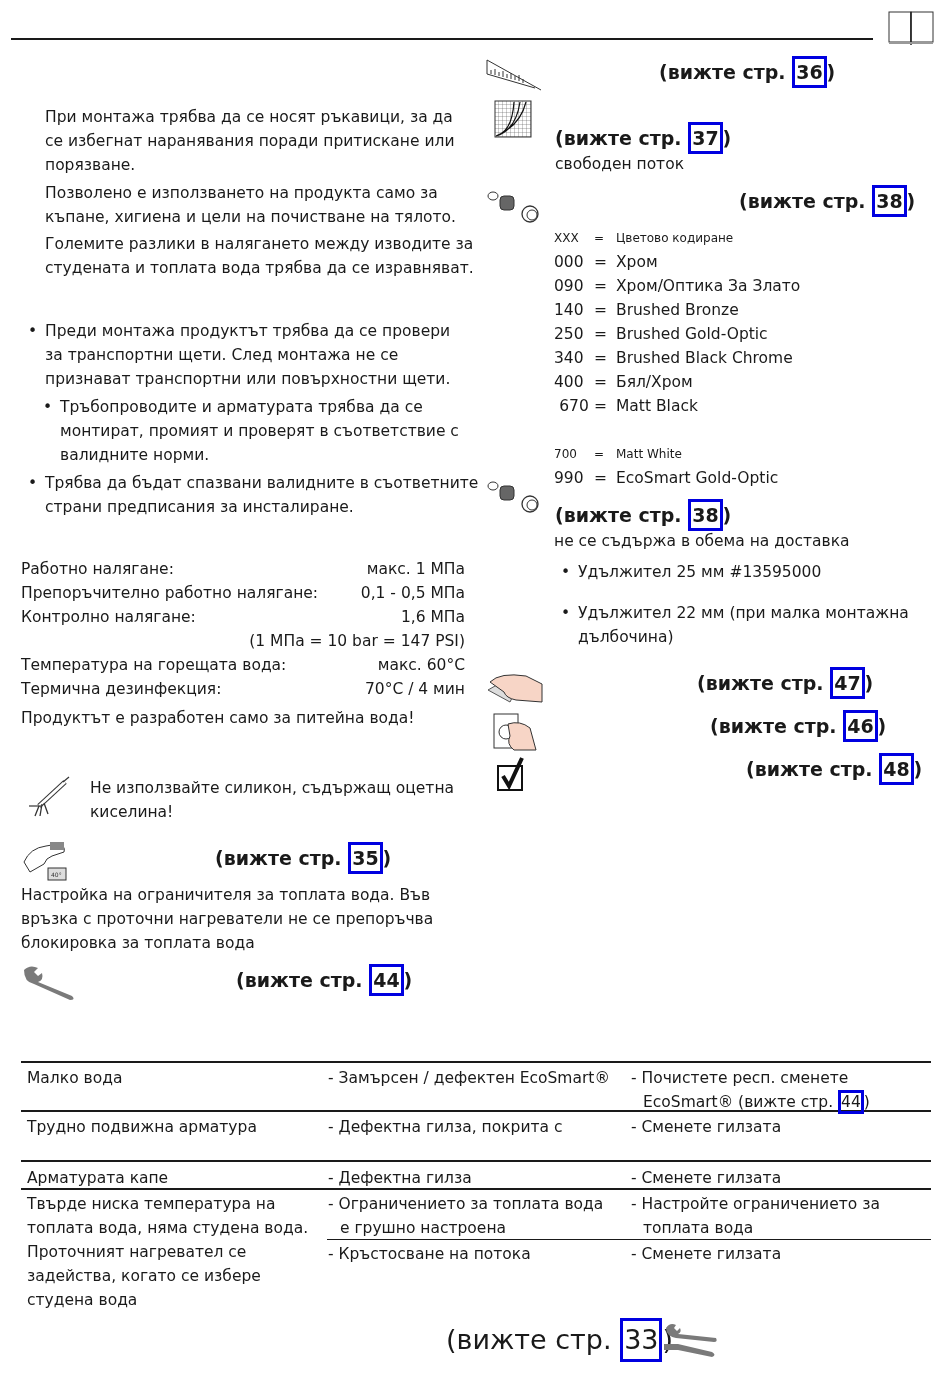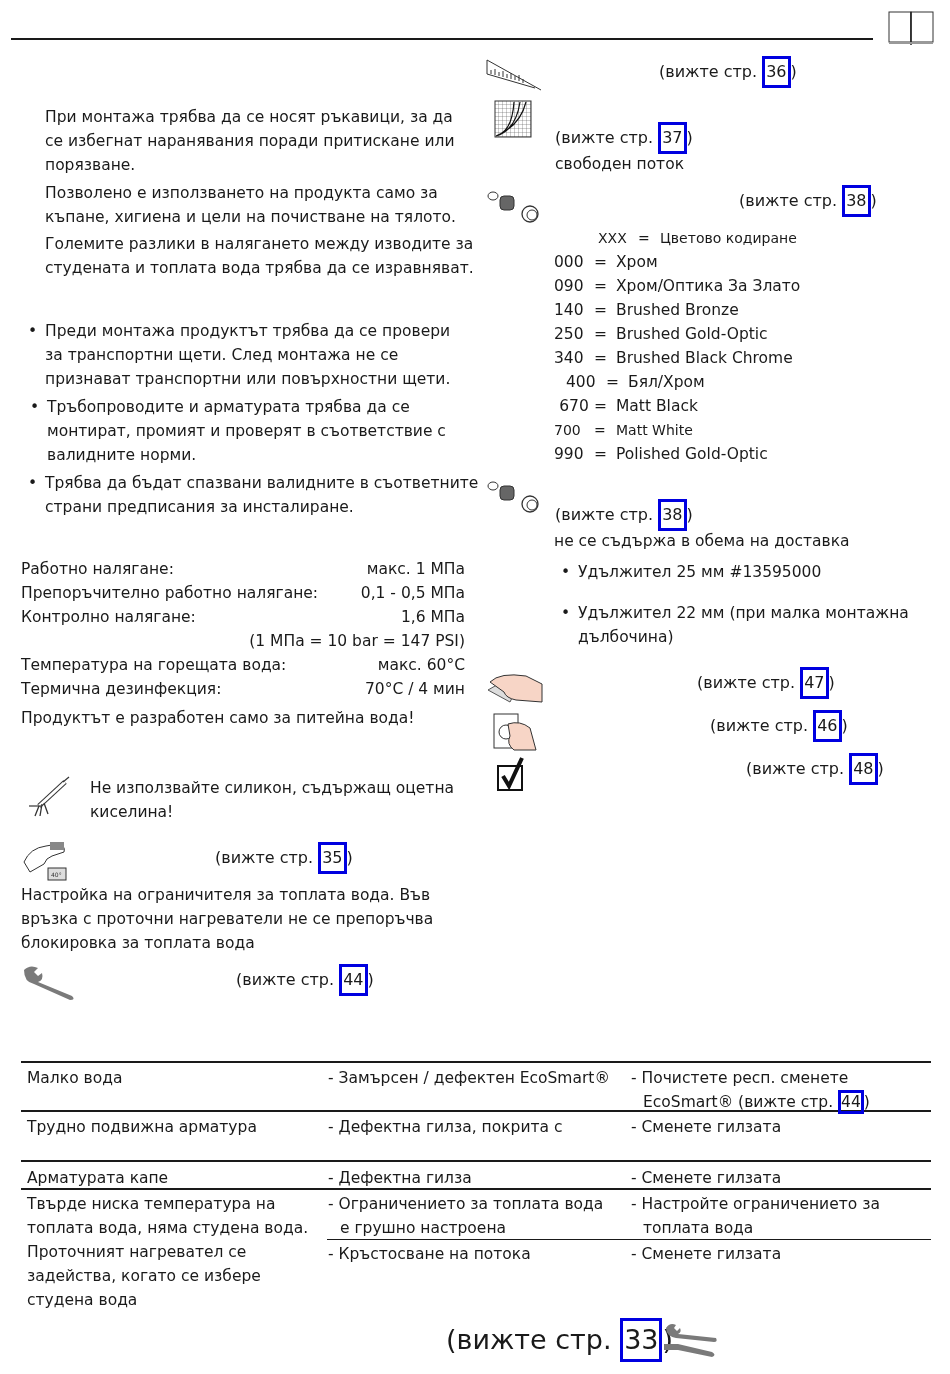--- a/index.html
+++ b/index.html
@@ -1,20 +1,20 @@
 <!DOCTYPE html>
 <html><head>
 <meta charset="utf-8">
 <style>
   html, body { margin:0; padding:0; background:#fff; }
   body { width:950px; height:1374px; position:relative; overflow:hidden;
          font-family:"DejaVu Sans", sans-serif; color:#1a1a1a; font-size:15.5px; }
   .abs { position:absolute; }
   .t { font-size:15.5px; line-height:24px; white-space:nowrap; }
-  .ref { font-size:16px; white-space:nowrap; }
+  .ref { font-size:19px; white-space:nowrap;font-weight:bold; }
   .ref .pg { display:inline-block; border:3px solid #0000e0; padding:0 1px; line-height:26px; }
   .topline { position:absolute; left:11px; top:38px; width:862px; height:2px; background:#1a1a1a; }
   .bullet::before { content:"•"; position:absolute; left:-17px; }
   .rule { position:absolute; height:2px; background:#1a1a1a; }
   .rule.thin { height:1px; }
   .cell { position:absolute; font-size:15.5px; line-height:24px; }
   .icon { position:absolute; }
 </style>
 </head>
 <body>
@@ -39,21 +39,21 @@
 <div class="abs t" style="left:45px;top:232px">
   <div>Големите разлики в налягането между изводите за</div>
   <div>студената и топлата вода трябва да се изравняват.</div>
 </div>
 
 <div class="abs t bullet" style="left:45px;top:319px">
   <div>Преди монтажа продуктът трябва да се провери</div>
   <div>за транспортни щети. След монтажа не се</div>
   <div>признават транспортни или повърхностни щети.</div>
 </div>
-<div class="abs t bullet" style="left:47px;top:395px">
+<div class="abs t bullet" style="left:60px;top:395px">
   <div>Тръбопроводите и арматурата трябва да се</div>
   <div>монтират, промият и проверят в съответствие с</div>
   <div>валидните норми.</div>
 </div>
 <div class="abs t bullet" style="left:45px;top:471px">
   <div>Трябва да бъдат спазвани валидните в съответните</div>
   <div>страни предписания за инсталиране.</div>
 </div>
 
 <div class="abs" style="left:21px;top:557px;width:444px" id="specs">
@@ -143,21 +143,21 @@
   <ellipse cx="7" cy="8" rx="5" ry="4" fill="none" stroke="#333"></ellipse>
   <rect x="14" y="8" width="14" height="14" rx="4" fill="#666" stroke="#333"></rect>
   <circle cx="44" cy="26" r="8" fill="#fff" stroke="#333" stroke-width="1.3"></circle>
   <circle cx="46" cy="27" r="5" fill="none" stroke="#333"></circle>
 </svg>
 <div class="abs ref" style="left:739px;top:185px">
   <span>(вижте стр. </span><span class="pg">38</span><span>)</span>
 </div>
 
 <div class="abs" style="left:554px;top:226px" id="colors">
-    <div style="font-size: 14px; line-height: 24px; white-space: nowrap; display: flex; margin-left: 44px;">
+    <div style="font-size: 12px; line-height: 24px; white-space: nowrap; display: flex;">
       <span style="width: 40px; display: inline-block;">XXX</span>
       <span style="width: 22px; display: inline-block;">=</span>
       <span>Цветово кодиране</span>
     </div>
     <div style="font-size: 15.5px; line-height: 24px; white-space: nowrap; display: flex; align-items: flex-end;">
       <span style="width: 40px; display: inline-block;">000</span>
       <span style="width: 22px; display: inline-block;">=</span>
       <span>Хром</span>
     </div>
     <div style="font-size: 15.5px; line-height: 24px; white-space: nowrap; display: flex;">
@@ -173,39 +173,39 @@
     <div style="font-size: 15.5px; line-height: 24px; white-space: nowrap; display: flex;">
       <span style="width: 40px; display: inline-block;">250</span>
       <span style="width: 22px; display: inline-block;">=</span>
       <span>Brushed Gold-Optic</span>
     </div>
     <div style="font-size: 15.5px; line-height: 24px; white-space: nowrap; display: flex;">
       <span style="width: 40px; display: inline-block;">340</span>
       <span style="width: 22px; display: inline-block;">=</span>
       <span>Brushed Black Chrome</span>
     </div>
-    <div style="font-size: 15.5px; line-height: 24px; white-space: nowrap; display: flex; margin-left: 12px;">
+    <div style="font-size: 15.5px; line-height: 24px; white-space: nowrap; display: flex;">
       <span style="width: 40px; display: inline-block;">400</span>
       <span style="width: 22px; display: inline-block;">=</span>
       <span>Бял/Хром</span>
     </div>
     <div style="font-size: 15.5px; line-height: 24px; white-space: nowrap; display: flex;">
       <span style="width: 40px; display: inline-block; text-align: center;">670</span>
       <span style="width: 22px; display: inline-block;">=</span>
       <span>Matt Black</span>
     </div>
-    <div style="font-size: 14px; line-height: 24px; white-space: nowrap; display: flex;">
+    <div style="font-size: 12px; line-height: 24px; white-space: nowrap; display: flex; margin-top: 24px;">
       <span style="width: 40px; display: inline-block;">700</span>
       <span style="width: 22px; display: inline-block;">=</span>
       <span>Matt White</span>
     </div>
     <div style="font-size: 15.5px; line-height: 24px; white-space: nowrap; display: flex;">
       <span style="width: 40px; display: inline-block;">990</span>
       <span style="width: 22px; display: inline-block;">=</span>
-      <span>Polished Gold-Optic</span>
+      <span>EcoSmart Gold-Optic</span>
     </div>
   </div>
 
 <svg class="icon" style="left:486px;top:478px" width="58" height="38">
   <ellipse cx="7" cy="8" rx="5" ry="4" fill="none" stroke="#333"></ellipse>
   <rect x="14" y="8" width="14" height="14" rx="4" fill="#666" stroke="#333"></rect>
   <circle cx="44" cy="26" r="8" fill="#fff" stroke="#333" stroke-width="1.3"></circle>
   <circle cx="46" cy="27" r="5" fill="none" stroke="#333"></circle>
 </svg>
 <div class="abs ref" style="left:555px;top:499px">

